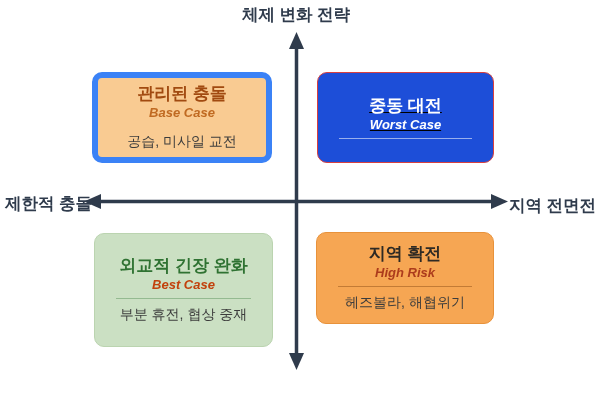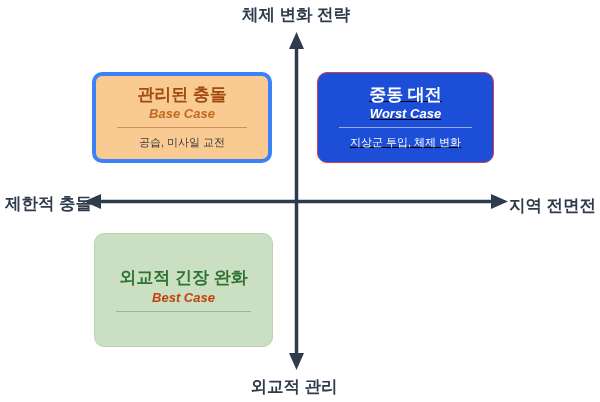--- a/index.html
+++ b/index.html
@@ -33,29 +33,29 @@
   .qbox {
     position: absolute;
     border-radius: 10px;
     display: flex;
     flex-direction: column;
     align-items: center;
     justify-content: center;
     padding: 8px 10px;
     text-align: center;
   }
-  .qbox.tl { left: 92px;  top: 72px;  width: 180px; height: 91px; background: #F9CB92; border: 4px solid #3b82f6; }
+  .qbox.tl { left: 92px;  top: 72px;  width: 180px; height: 91px; background: #F9CB92; border: 6px solid #3b82f6; }
   .qbox.tr { left: 317px; top: 72px;  width: 177px; height: 91px; background: #E24C4C; border: 1px solid #D84040; }
   .qbox.bl { left: 94px;  top: 233px; width: 179px; height: 114px; background: #CBE0C3; border: 1px solid #BBD4B0; }
   .qbox.br { left: 316px; top: 232px; width: 178px; height: 92px; background: #F6A653; border: 1px solid #E8923B; }
 
   .q-title { font-size: 17px; font-weight: bold; line-height: 1.15; }
   .q-sub   { font-size: 13px; font-weight: bold; font-style: italic; margin-top: 2px; }
   .q-sep   { width: 86%; height: 1px; margin-top: 6px; }
-  .q-detail{ font-size: 11px; margin-top: 7px; color: #3C3C3C; }
+  .q-detail{ font-size: 14px; margin-top: 7px; color: #3C3C3C; }
 
   .tl .q-sep { background: rgba(161, 74, 16, 0.45); }
   .tr .q-sep { background: rgba(255, 255, 255, 0.55); }
   .bl .q-sep { background: rgba(47, 114, 50, 0.35); }
   .br .q-sep { background: rgba(120, 60, 10, 0.40); }
   .tr .q-detail { color: #ffffff; }
 </style>
 </head>
 <body>
 
@@ -66,36 +66,41 @@
     <line class="axis-line" x1="97" y1="201.5" x2="495" y2="201.5"></line>
     <polygon class="axis-head" points="296.5,32 289,49 304,49"></polygon>
     <polygon class="axis-head" points="296.5,370 289,353 304,353"></polygon>
     <polygon class="axis-head" points="84,201.5 101,194 101,209"></polygon>
     <polygon class="axis-head" points="508,201.5 491,194 491,209"></polygon>
   </svg>
 
   <div class="axis-label top">체제 변화 전략</div>
   <div class="axis-label right">지역 전면전</div>
   <div class="axis-label left">제한적 충돌</div>
-  <div class="axis-label bottom">외교적 관리</div>
 
   <div class="qbox tl" style="background: rgb(249, 203, 146);">
     <div class="q-title" style="color: rgb(161, 74, 16);">관리된 충돌</div>
     <div class="q-sub" style="color: rgb(192, 106, 34);">Base Case</div>
     <div class="q-sep"></div>
     <div class="q-detail">공습, 미사일 교전</div>
   </div>
 
   <div class="qbox tr" style="background: #1d4ed8; text-decoration: underline;">
     <div class="q-title" style="color: rgb(255, 255, 255);">중동 대전</div>
     <div class="q-sub" style="color: rgb(255, 255, 255);">Worst Case</div>
     <div class="q-sep"></div>
-    <div class="q-detail">지상군 투입, 체제 변화</div>
   </div>
 
   <div class="qbox bl" style="background: rgb(203, 224, 195);">
     <div class="q-title" style="color: rgb(47, 114, 50);">외교적 긴장 완화</div>
     <div class="q-sub" style="color: #c2410c;">Best Case</div>
     <div class="q-sep"></div>
+    <div class="q-detail">부분 휴전, 협상 중재</div>
   </div>
 
+  <div class="qbox br" style="background: rgb(246, 166, 83);">
+    <div class="q-title" style="color: rgb(46, 42, 36);">지역 확전</div>
+    <div class="q-sub" style="color: rgb(172, 59, 28);">High Risk</div>
+    <div class="q-sep"></div>
+    <div class="q-detail">헤즈볼라, 해협위기</div>
+  </div>
 
 </div>
 
 </body></html>

